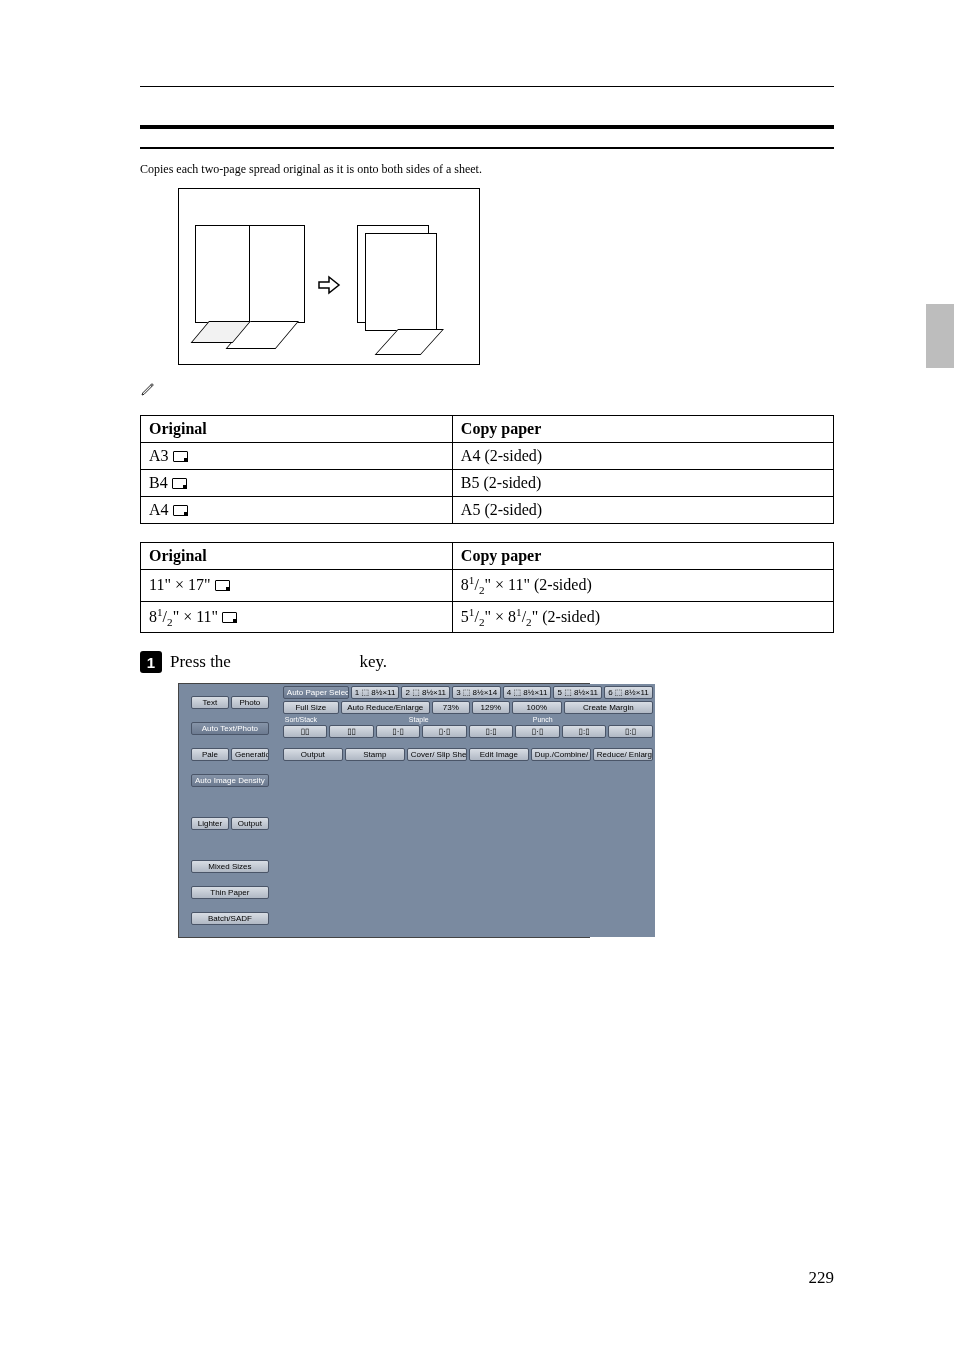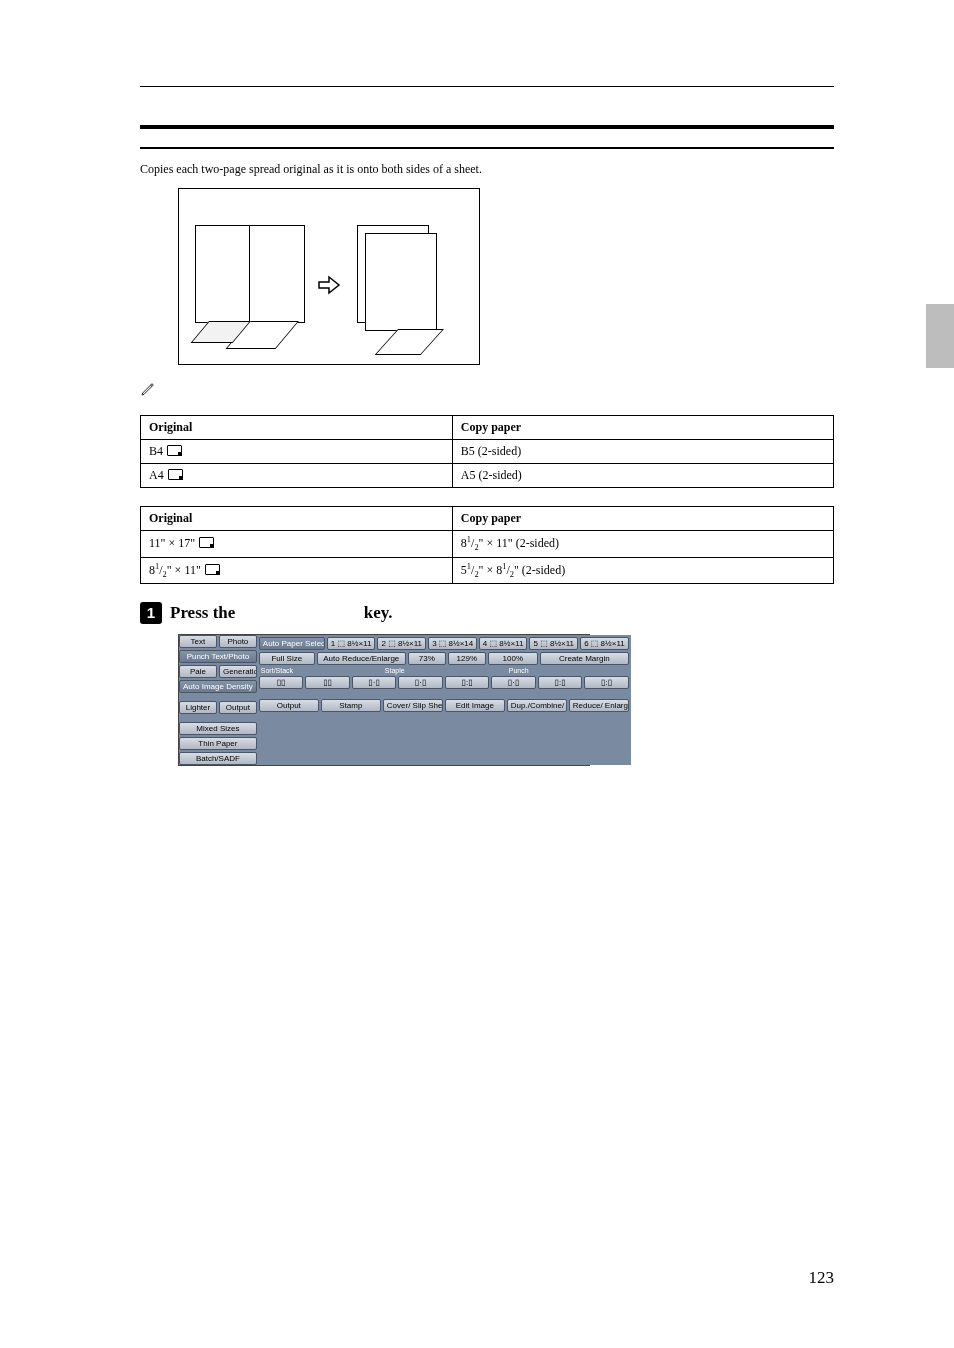--- a/index.html
+++ b/index.html
@@ -71,21 +71,21 @@
     font-size: 17px;
     line-height: 1.5;
     margin-left: 38px;
     text-align: justify;
   }
 
   table.sizetbl {
     border-collapse: collapse;
     width: 100%;
     margin: 18px 0 8px 0;
-    font-size: 12px;
+    font-size: 16px;
     border-radius: 12px;
   }
   table.sizetbl th, table.sizetbl td {
     border: 1px solid #000;
     padding: 4px 8px;
     text-align: left;
     vertical-align: middle;
   }
   table.sizetbl th {
     font-weight: bold;
@@ -126,40 +126,40 @@
     height: 22px;
     background: #000;
     color: #fff;
     border-radius: 3px;
     align-items: center;
     justify-content: center;
     font-weight: bold;
     font-family: Arial, sans-serif;
     font-size: 15px;
   }
-  .step-text b { font-weight: bold; font-style: normal; }
+  .step-text b { font-weight: normal; font-style: normal; }
 
   
   .shot {
     width: 410px;
     margin: 10px 0 0 38px;
     border: 1px solid #444;
     font-family: Arial, Helvetica, sans-serif;
     font-size: 8px;
     background: #b0b8c0;
     color: #000;
   }
   .shot-row { display:flex; }
   .shot-left {
     width: 98px;
     background:#7a8aa0;
-    padding:0;
+    padding:12px;
     display:flex;
     flex-direction:column;
-    gap:2px;
+    gap:13px;
   }
   .shot-right {
     flex:1;
     background:#7a8aa0;
     padding:2px;
     display:flex;
     flex-direction:column;
     gap:2px;
   }
   .shot-btn {
@@ -224,20 +224,24 @@
 
 
   
   <table class="sizetbl">
     <tbody>
         <tr>
       <th style="width:45%"><span>Original</span></th>
       <th><span>Copy paper</span></th>
     </tr>
     <tr>
+      <td><span>A3</span><span class="landscape-ico"></span></td>
+      <td><span>A4 (2-sided)</span></td>
+    </tr>
+    <tr>
       <td><span>B4</span><span class="landscape-ico"></span></td>
       <td><span>B5 (2-sided)</span></td>
     </tr>
     <tr>
       <td><span>A4</span><span class="landscape-ico"></span></td>
       <td><span>A5 (2-sided)</span></td>
     </tr>
   </tbody>
     </table>
 
@@ -270,21 +274,21 @@
   </div>
 
   
   <div class="shot">
     <div class="shot-row">
       <div class="shot-left">
         <div class="shot-seg">
           <div class="shot-btn">Text</div>
           <div class="shot-btn">Photo</div>
         </div>
-        <div class="shot-btn dk">Punch Text/Photo</div>
+        <div class="shot-btn dk">Auto Text/Photo</div>
         <div class="shot-seg">
           <div class="shot-btn">Pale</div>
           <div class="shot-btn">Generation</div>
         </div>
         <div class="shot-btn dk">Auto Image Density</div>
         <div style="height:4px"></div>
         <div class="shot-seg">
           <div class="shot-btn">Lighter</div>
           <div class="shot-btn">Output</div>
         </div>
@@ -334,13 +338,13 @@
           <div class="shot-btn">Edit Image</div>
           <div class="shot-btn">Dup./Combine/ Series</div>
           <div class="shot-btn">Reduce/ Enlarge</div>
         </div>
       </div>
     </div>
   </div>
 
 </div>
 
-<div class="page-num">123</div>
+<div class="page-num">229</div>
 
 </body></html>

